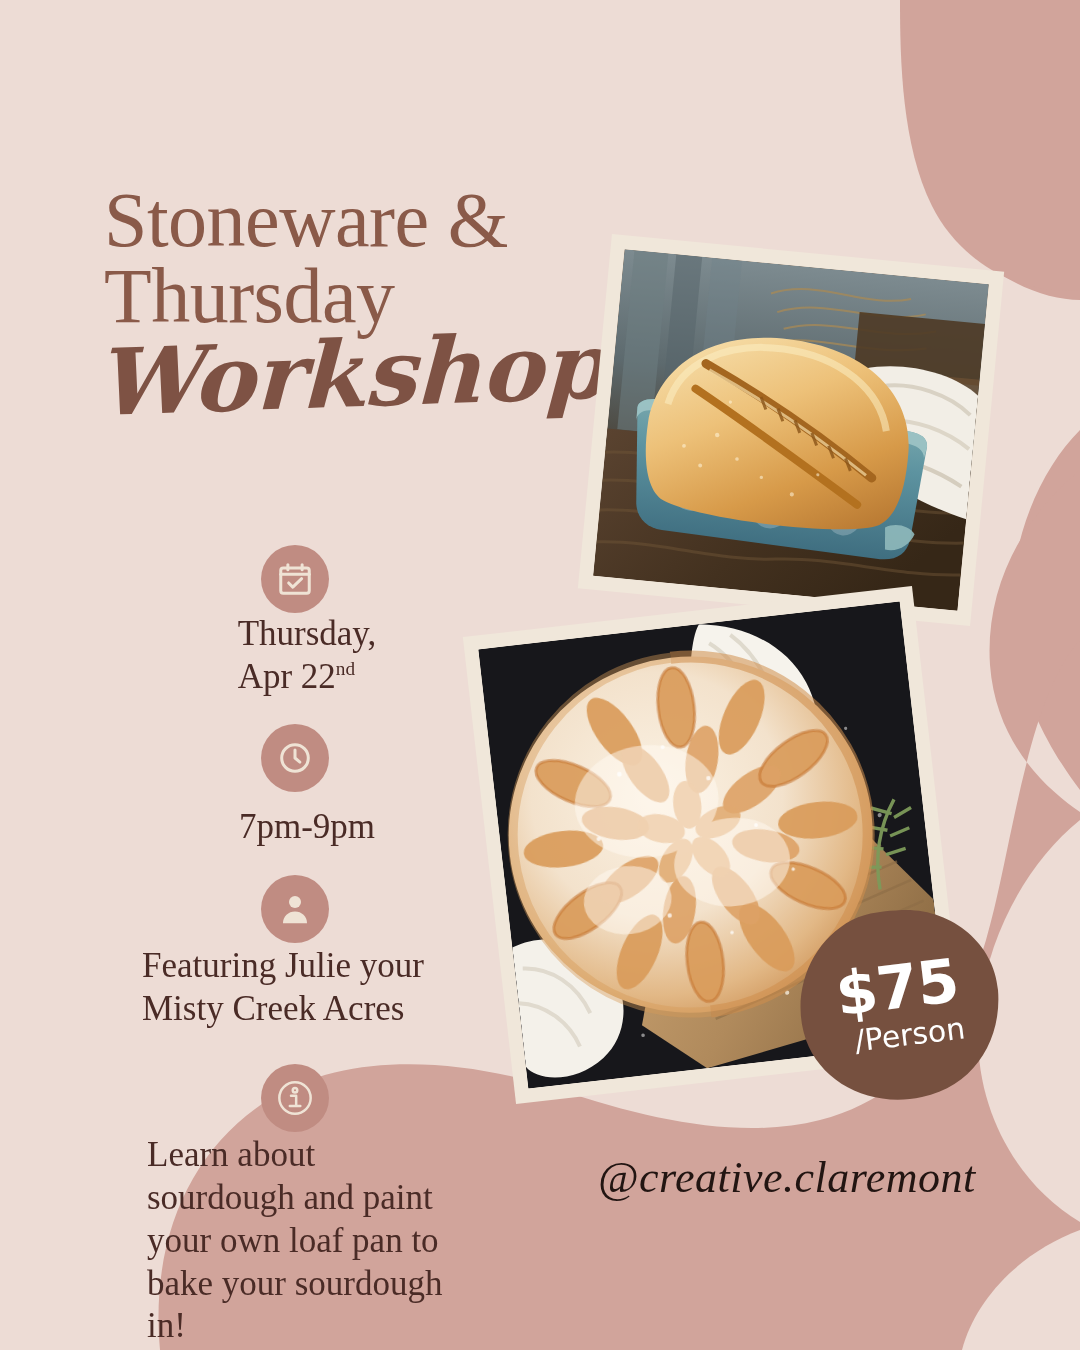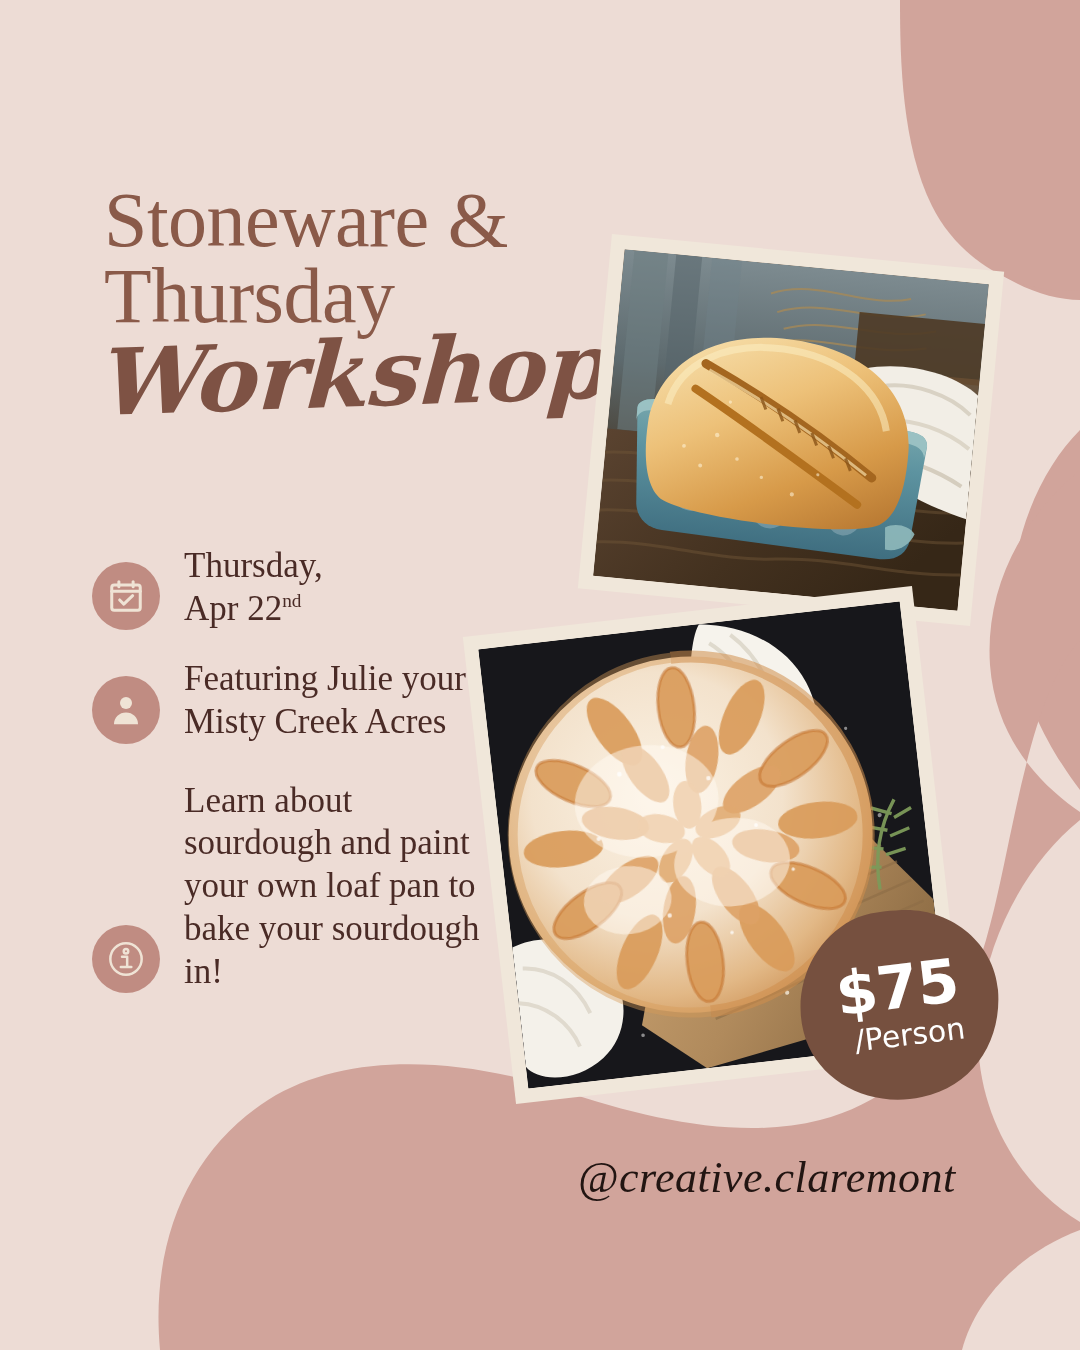--- a/index.html
+++ b/index.html
@@ -57,22 +57,23 @@
 
   
   .details {
     position: absolute;
     left: 92px;
     top: 545px;
     width: 430px;
   }
   .detail-row {
     display: flex;
-    align-items: flex-end;
+    align-items: center;
     margin-bottom: 26px;
+    flex-direction: column;
   }
   .detail-icon {
     flex: 0 0 auto;
     width: 68px;
     height: 68px;
     border-radius: 50%;
     background: #C08C82;
     display: flex;
     align-items: center;
     justify-content: center;
@@ -164,21 +165,21 @@
     font-size: 30px;
     color: #FFFFFF;
     line-height: 1;
     margin-top: 4px;
     margin-left: 14px;
   }
 
   
   .handle {
     position: absolute;
-    left: 578px;
+    left: 598px;
     top: 1152px;
     font-family: "Liberation Serif", serif;
     font-style: italic;
     font-size: 44px;
     color: #221512;
     letter-spacing: 0.5px;
     white-space: nowrap;
   }
 </style>
 </head>
@@ -538,20 +539,29 @@
             <path d="M16.5 3v3.2"></path>
           <path d="M8 14.5l2.6 2.6L16.2 11.8"></path>
         </svg>
       </div>
       <div class="detail-text">
         <div>Thursday,</div>
         <div><span>Apr 22</span><sup>nd</sup></div>
       </div>
     </div>
 
+    <div class="detail-row row-time">
+      <div class="detail-icon">
+        <svg width="38" height="38" viewBox="0 0 24 24" fill="none" stroke="#EFE3D5" stroke-width="1.9" stroke-linecap="round" stroke-linejoin="round">
+          <circle cx="12" cy="12" r="8.4"></circle>
+          <path d="M12 6.9V12l3.1 2.6"></path>
+        </svg>
+      </div>
+      <div class="detail-text">7pm-9pm</div>
+    </div>
 
     <div class="detail-row row-host">
       <div class="detail-icon">
         <svg width="38" height="38" viewBox="0 0 24 24" fill="#EFE3D5">
           <circle cx="12" cy="7.6" r="3.8"></circle>
           <path d="M4.4 21c0-4.3 3.4-7.4 7.6-7.4s7.6 3.1 7.6 7.4z"></path>
         </svg>
       </div>
       <div class="detail-text">Featuring Julie your Misty Creek Acres</div>
     </div>

